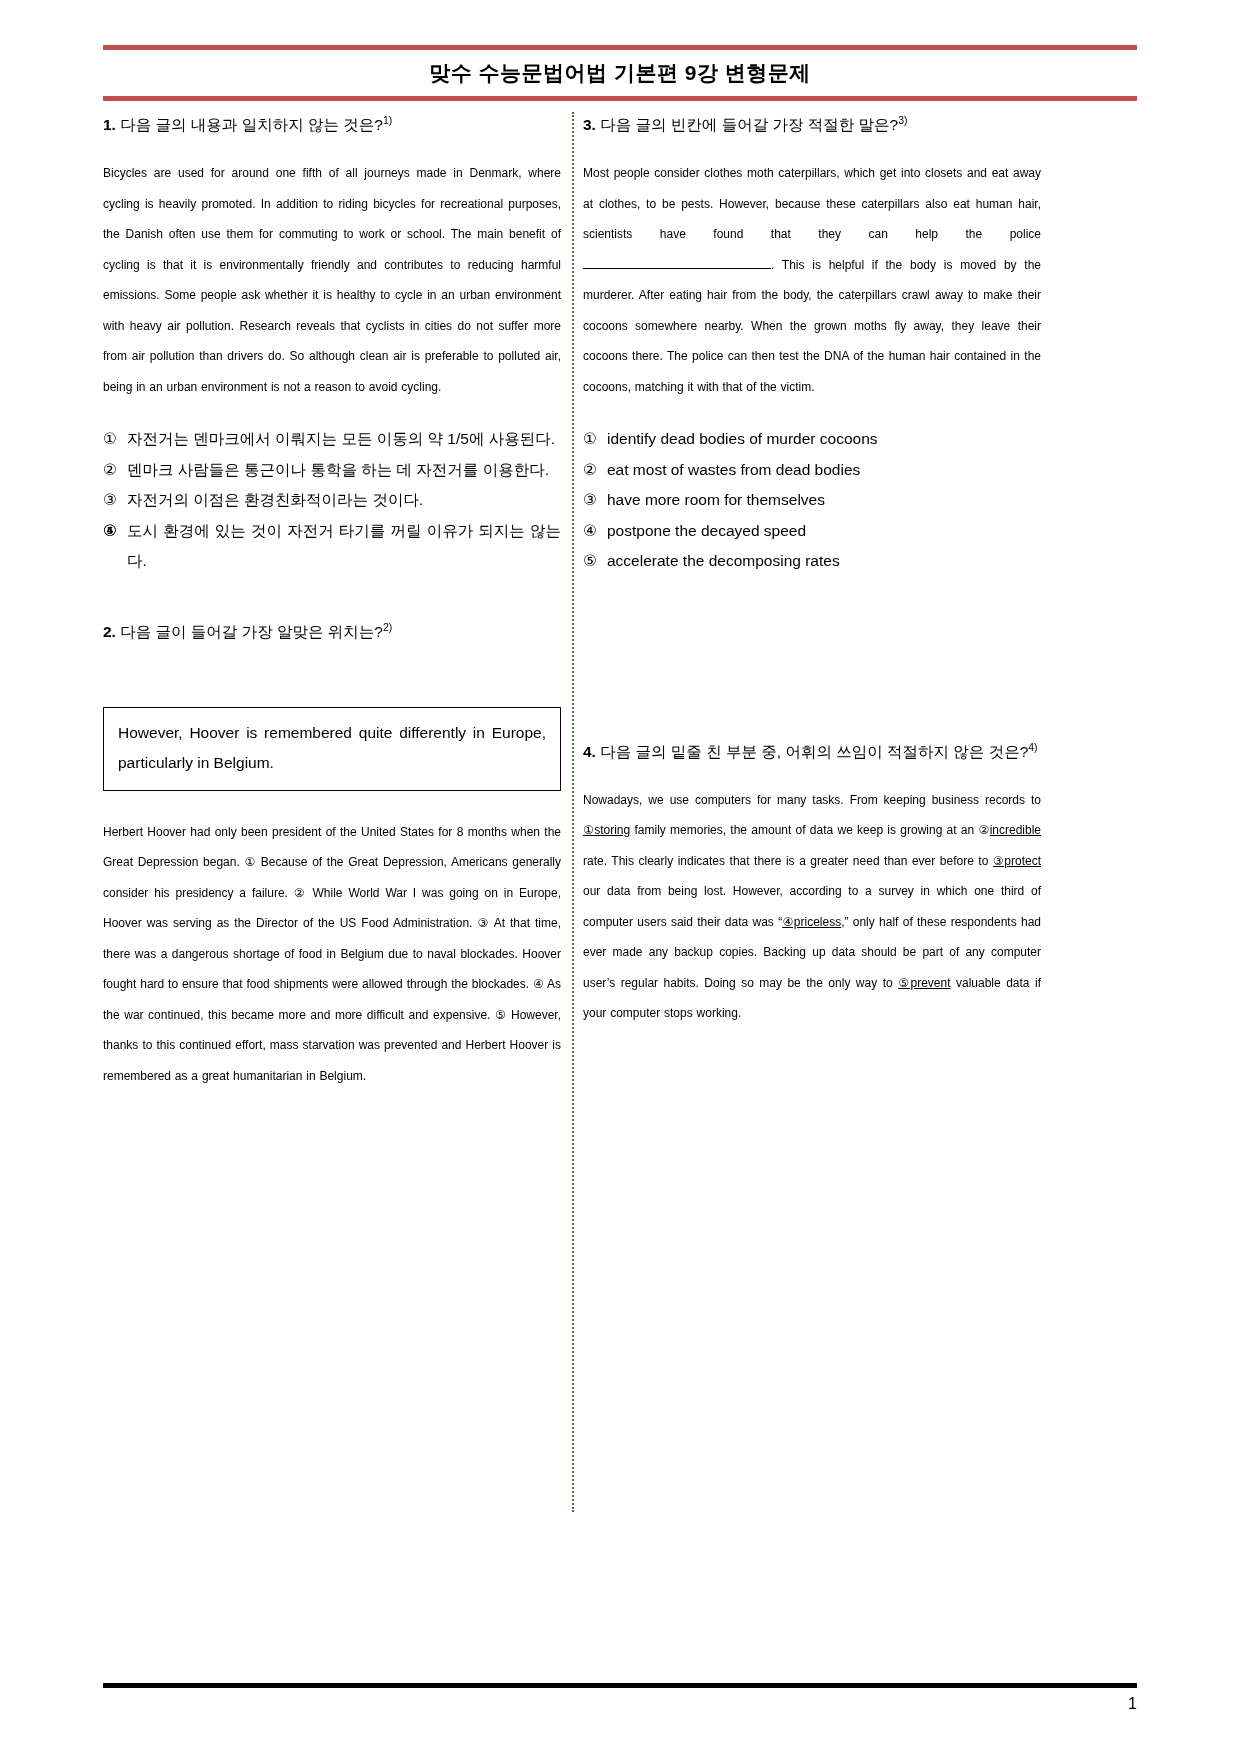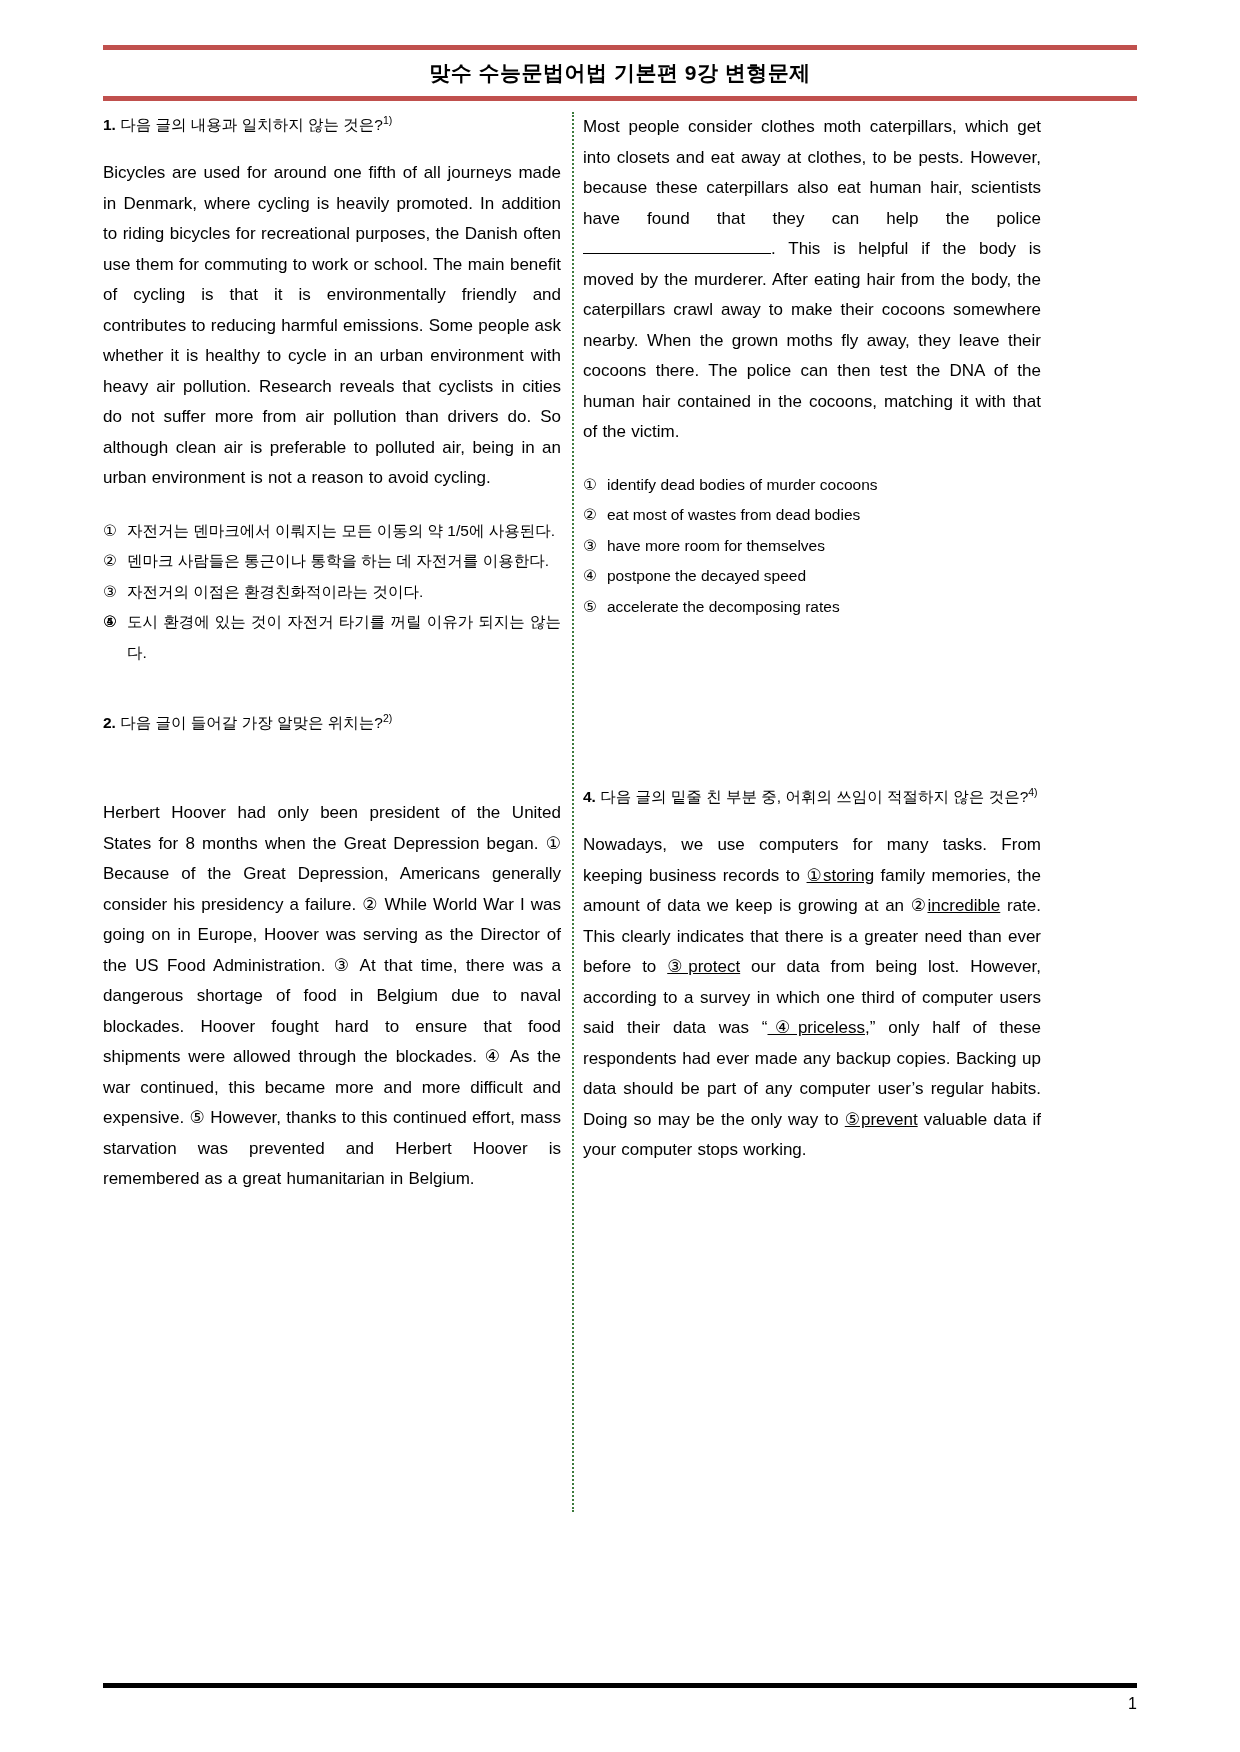--- a/index.html
+++ b/index.html
@@ -72,21 +72,21 @@
   }
   .q-head .qnum { font-weight: bold; }
   .q-head .u { }
   .q-head sup {
     font-size: 10.5px;
     vertical-align: super;
     line-height: 0;
   }
 
   .passage {
-    font-size: 17px;
+    font-size: 12px;
     line-height: 30.5px;
     text-align: justify;
     text-justify: inter-word;
     margin: 0 0 22px 0;
     word-spacing: 0.5px;
   }
   .passage .u { text-decoration: underline; }
 
   .choices {
     font-size: 15.5px;
@@ -174,29 +174,31 @@
       </ul>
     </div>
 
     <div class="spacer-lg"></div>
 
     <div>
       <p class="q-head"><span class="qnum">2.</span><span> 다음 글이 들어갈 가장 알맞은 위치는?</span><sup>2)</sup></p>
 
       <div class="spacer-lg"></div>
 
+      <div class="insert-box">However, Hoover is remembered quite differently in Europe, particularly in Belgium.</div>
 
       <p class="passage"><span>Herbert Hoover had only been president of the United States for 8 months when the Great Depression began. </span><span>①</span><span> Because of the Great Depression, Americans generally consider his presidency a failure. </span><span>②</span><span> While World War I was going on in Europe, Hoover was serving as the Director of the US Food Administration. </span><span>③</span><span> At that time, there was a dangerous shortage of food in Belgium due to naval blockades. Hoover fought hard to ensure that food shipments were allowed through the blockades. </span><span>④</span><span> As the war continued, this became more and more difficult and expensive. </span><span>⑤</span><span> However, thanks to this continued effort, mass starvation was prevented and Herbert Hoover is remembered as a great humanitarian in Belgium.</span></p>
     </div>
 
   </div>
 
   <div class="col col-right">
 
     <div>
+      <p class="q-head"><span class="qnum">3.</span><span> 다음 글의 빈칸에 들어갈 가장 적절한 말은?</span><sup>3)</sup></p>
 
       <p class="passage"><span>Most people consider clothes moth caterpillars, which get into closets and eat away at clothes, to be pests. However, because these caterpillars also eat human hair, scientists have found that they can help the police </span><span class="blank-line"></span><span>. This is helpful if the body is moved by the murderer. After eating hair from the body, the caterpillars crawl away to make their cocoons somewhere nearby. When the grown moths fly away, they leave their cocoons there. The police can then test the DNA of the human hair contained in the cocoons, matching it with that of the victim.</span></p>
 
       <ul class="choices choices-en">
         <li><span class="marker">①</span><span>identify dead bodies of murder cocoons</span></li>
         <li><span class="marker">②</span><span>eat most of wastes from dead bodies</span></li>
         <li><span class="marker">③</span><span>have more room for themselves</span></li>
         <li><span class="marker">④</span><span>postpone the decayed speed</span></li>
         <li><span class="marker">⑤</span><span>accelerate the decomposing rates</span></li>
       </ul>

